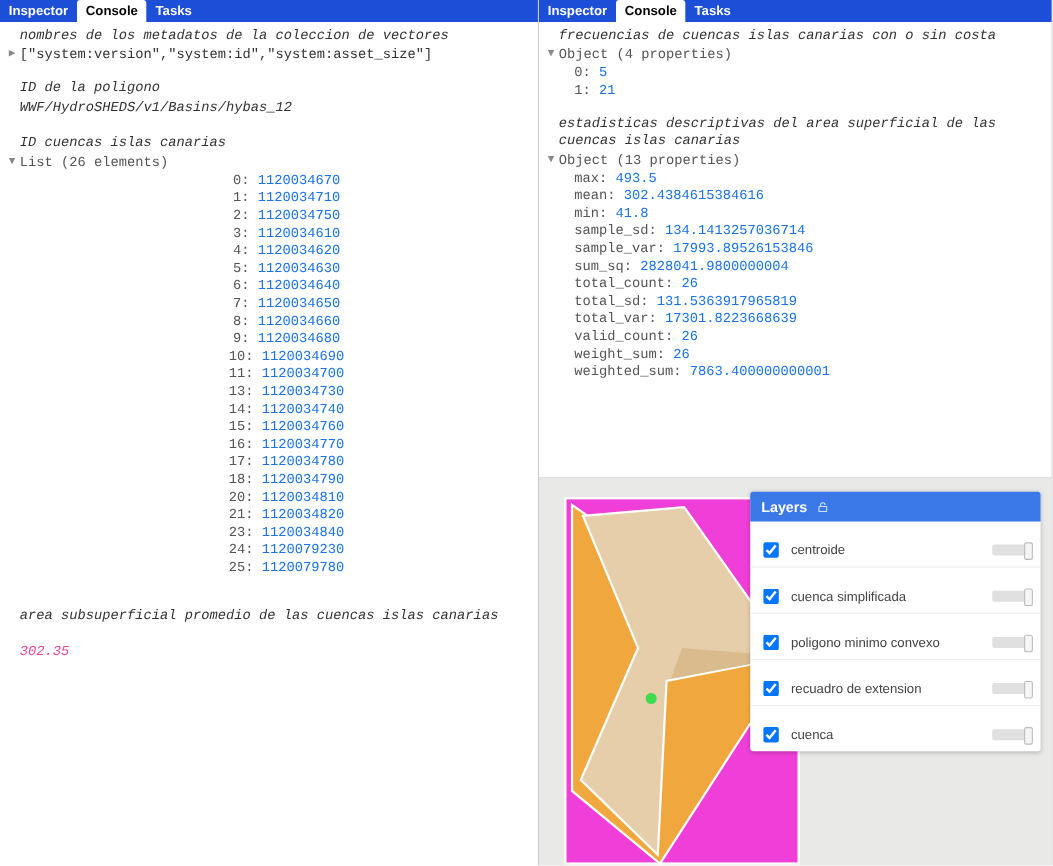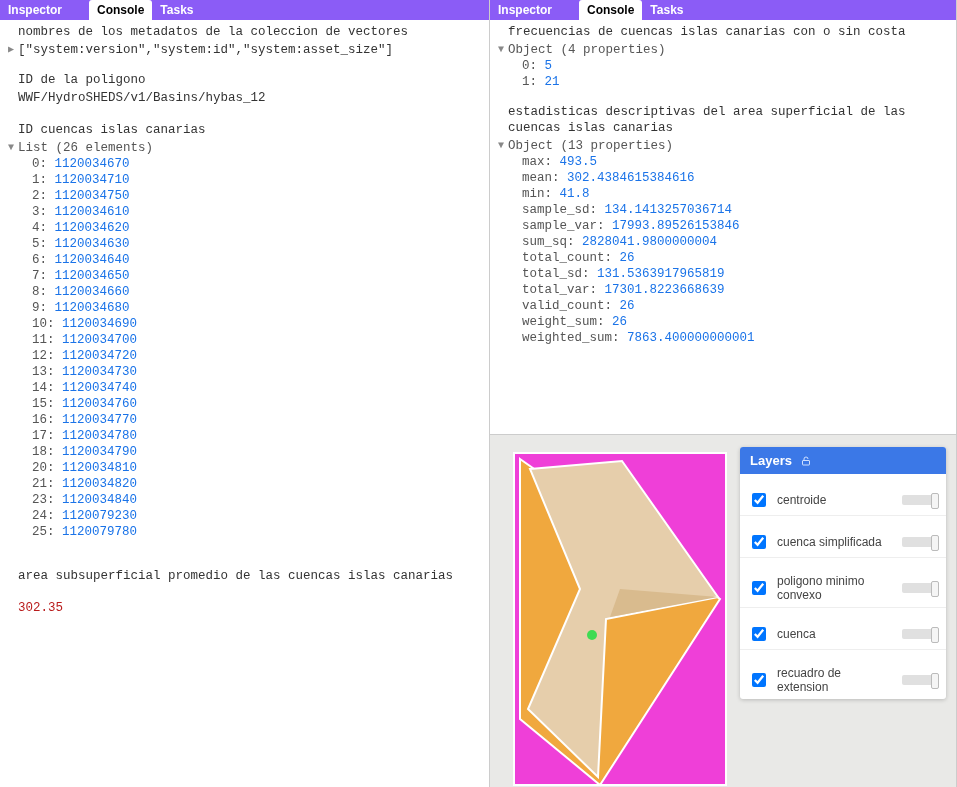--- a/index.html
+++ b/index.html
@@ -14,91 +14,91 @@
     height: 787px;
   }
   .panel {
     display: flex;
     flex-direction: column;
     border-right: 1px solid #ccc;
   }
   .panel.left { width: 490px; }
   .panel.right { flex: 1; position: relative; }
   .tabs {
-    background: #8b5cf6;
+    background: #1d4ed8;
     display: flex;
     height: 20px;
     align-items: stretch;
     font-size: 12px;
     font-weight: bold;
   }
   .tab {
     padding: 2px 8px;
     color: #fff;
     cursor: pointer;
     display: flex;
     align-items: center;
   }
   .tab.active {
     background: #fff;
     color: #000;
     border-top-left-radius: 3px;
     border-top-right-radius: 3px;
-    margin-left: 19px;
   }
   .console {
     flex: 1;
     overflow: auto;
     font-family: "Consolas", "Courier New", monospace;
     font-size: 12.5px;
     line-height: 16px;
     padding: 4px 0 4px 4px;
     color: #555;
   }
   .log-msg {
     padding: 0 10px 2px 14px;
     color: #333;
+    font-style: italic;
   }
   .tree-row {
     display: flex;
     align-items: center;
     padding-left: 4px;
     color: #555;
   }
   .caret {
     width: 10px;
     color: #888;
     font-size: 10px;
     user-select: none;
     cursor: pointer;
   }
   .kv { padding-left: 28px; }
   .kv .k { color: #555; }
   .kv .v { color: #1a73e8; font-weight: normal; }
-  .list-items { padding-left: 28px; }
+  .list-items { padding-left: 28px; text-align: center; }
   .li-row .idx { color: #555; }
   .li-row .val { color: #1a73e8; }
   .spacer { height: 14px; }
   .right-console-wrap { height: 415px; border-bottom: 1px solid #ccc; }
   .map-area {
     flex: 1;
     position: relative;
     background: #e9e9e7;
     overflow: hidden;
   }
   .map-svg {
     position: absolute;
     left: 20px;
     top: 14px;
   }
   .layers-panel {
     position: absolute;
     top: 12px;
     right: 10px;
-    width: 206px;
+    width: 264px;
     background: #fff;
     border-radius: 3px;
     box-shadow: 0 1px 4px rgba(0,0,0,0.2);
     font-family: Arial, sans-serif;
   }
   .layers-header {
     background: #3b78e7;
     color: #fff;
     font-weight: bold;
     font-size: 13px;
@@ -178,39 +178,38 @@
         <div class="li-row"><span class="idx">2: </span><span class="val">1120034750</span></div>
         <div class="li-row"><span class="idx">3: </span><span class="val">1120034610</span></div>
         <div class="li-row"><span class="idx">4: </span><span class="val">1120034620</span></div>
         <div class="li-row"><span class="idx">5: </span><span class="val">1120034630</span></div>
         <div class="li-row"><span class="idx">6: </span><span class="val">1120034640</span></div>
         <div class="li-row"><span class="idx">7: </span><span class="val">1120034650</span></div>
         <div class="li-row"><span class="idx">8: </span><span class="val">1120034660</span></div>
         <div class="li-row"><span class="idx">9: </span><span class="val">1120034680</span></div>
         <div class="li-row"><span class="idx">10: </span><span class="val">1120034690</span></div>
         <div class="li-row"><span class="idx">11: </span><span class="val">1120034700</span></div>
-        <div class="li-row"><span class="idx">12: </span><span class="val">1120034720</span></div>
         <div class="li-row"><span class="idx">13: </span><span class="val">1120034730</span></div>
         <div class="li-row"><span class="idx">14: </span><span class="val">1120034740</span></div>
         <div class="li-row"><span class="idx">15: </span><span class="val">1120034760</span></div>
         <div class="li-row"><span class="idx">16: </span><span class="val">1120034770</span></div>
         <div class="li-row"><span class="idx">17: </span><span class="val">1120034780</span></div>
         <div class="li-row"><span class="idx">18: </span><span class="val">1120034790</span></div>
         <div class="li-row"><span class="idx">20: </span><span class="val">1120034810</span></div>
         <div class="li-row"><span class="idx">21: </span><span class="val">1120034820</span></div>
         <div class="li-row"><span class="idx">23: </span><span class="val">1120034840</span></div>
         <div class="li-row"><span class="idx">24: </span><span class="val">1120079230</span></div>
         <div class="li-row"><span class="idx">25: </span><span class="val">1120079780</span></div>
       </div>
 
     <div class="spacer"></div>
     <div class="spacer"></div>
     <div class="log-msg">area subsuperficial promedio de las cuencas islas canarias</div>
     <div class="spacer"></div>
-    <div class="log-msg" style="color:#b91c1c">302.35</div>
+    <div class="log-msg" style="color:#ec4899">302.35</div>
   </div>
 </div>
 
 <div class="panel right">
   <div class="tabs">
     <div class="tab">Inspector</div>
     <div class="tab active">Console</div>
     <div class="tab">Tasks</div>
   </div>
   <div class="right-console-wrap">
@@ -283,24 +282,24 @@
             <span class="lname">cuenca simplificada</span>
             <div class="slider"></div>
           </div>
           <div class="layer-row">
             <input type="checkbox" checked="" style="">
             <span class="lname">poligono minimo convexo</span>
             <div class="slider"></div>
           </div>
           <div class="layer-row">
             <input type="checkbox" checked="" style="">
+            <span class="lname">recuadro de extension</span>
+            <div class="slider"></div>
+          </div>
+          <div class="layer-row">
+            <input type="checkbox" checked="" style="">
             <span class="lname">cuenca</span>
-            <div class="slider"></div>
-          </div>
-          <div class="layer-row">
-            <input type="checkbox" checked="" style="">
-            <span class="lname">recuadro de extension</span>
             <div class="slider"></div>
           </div>
         </div>
     </div>
   </div>
 </div>
 
 </body></html>

